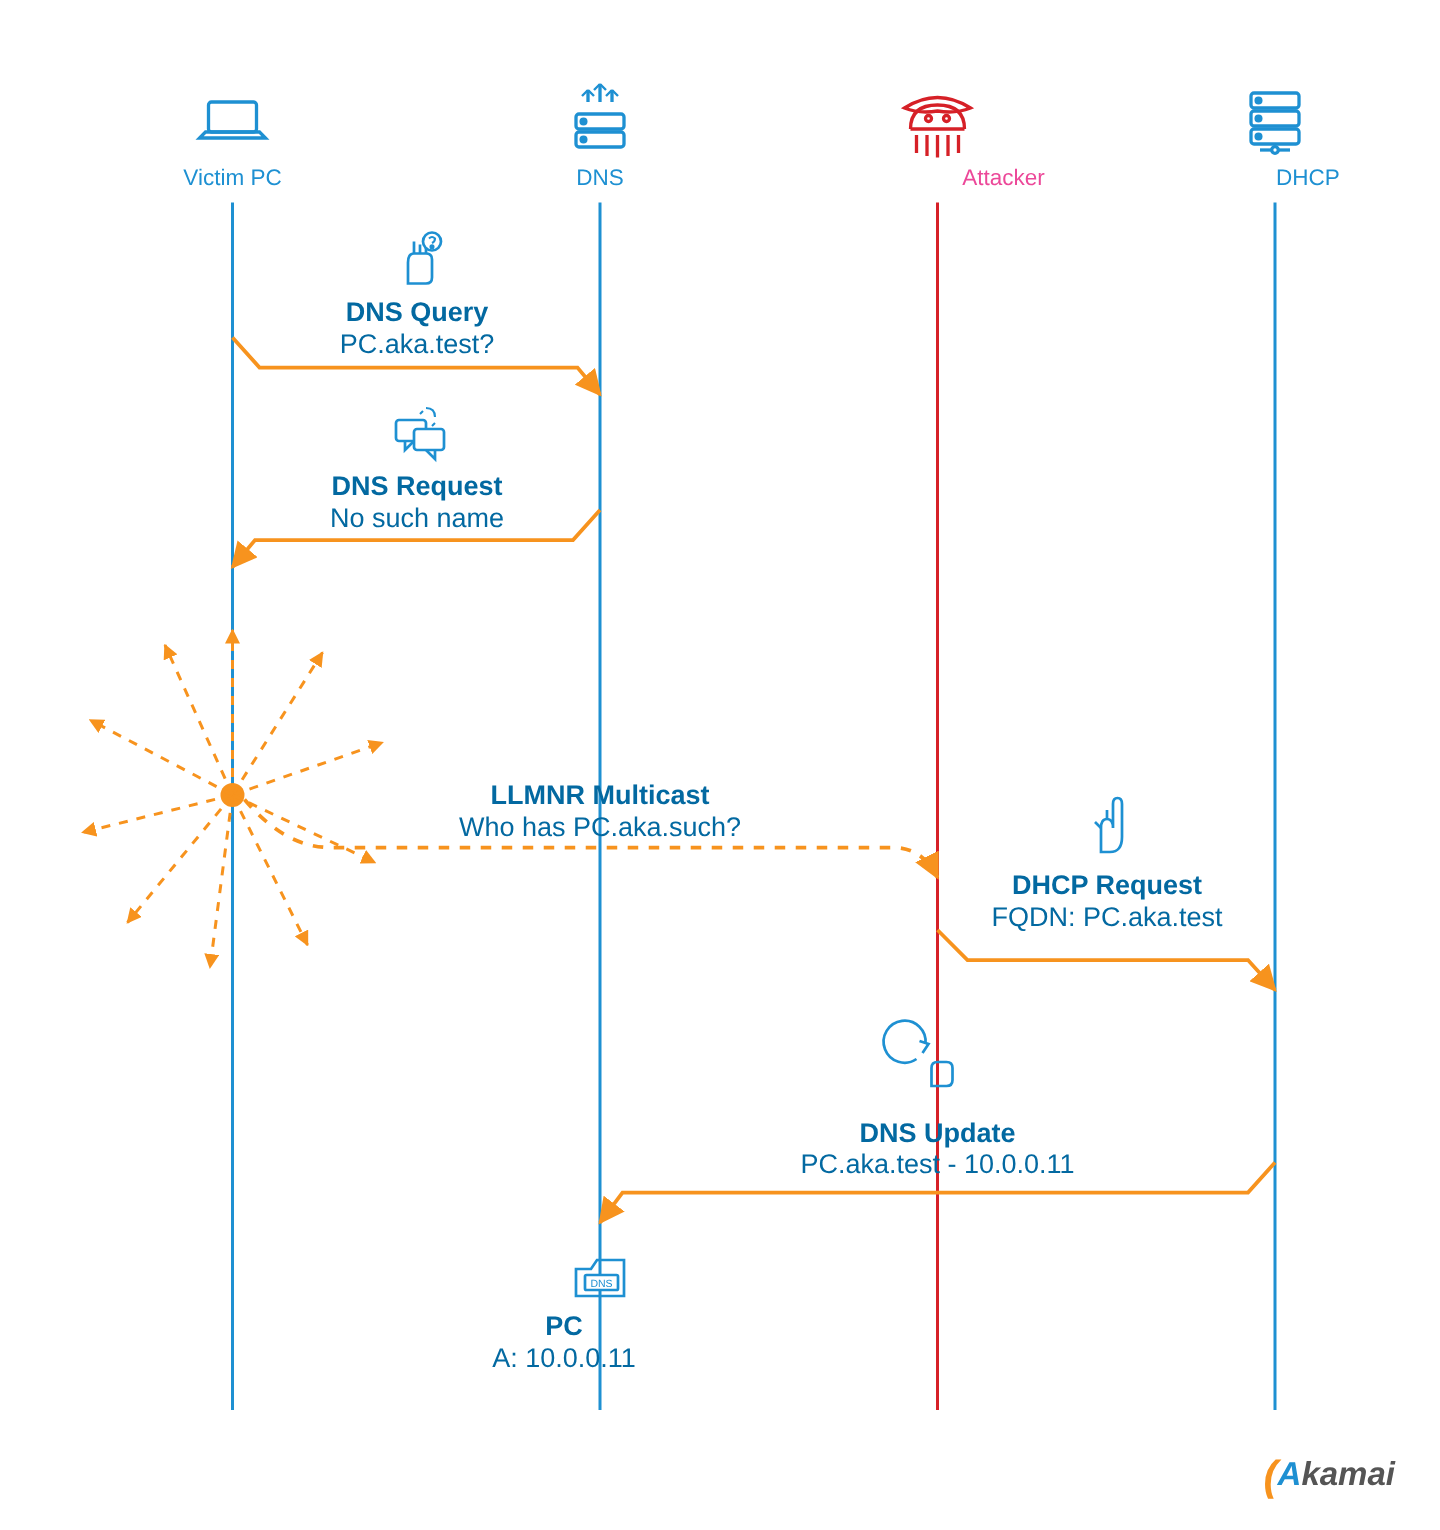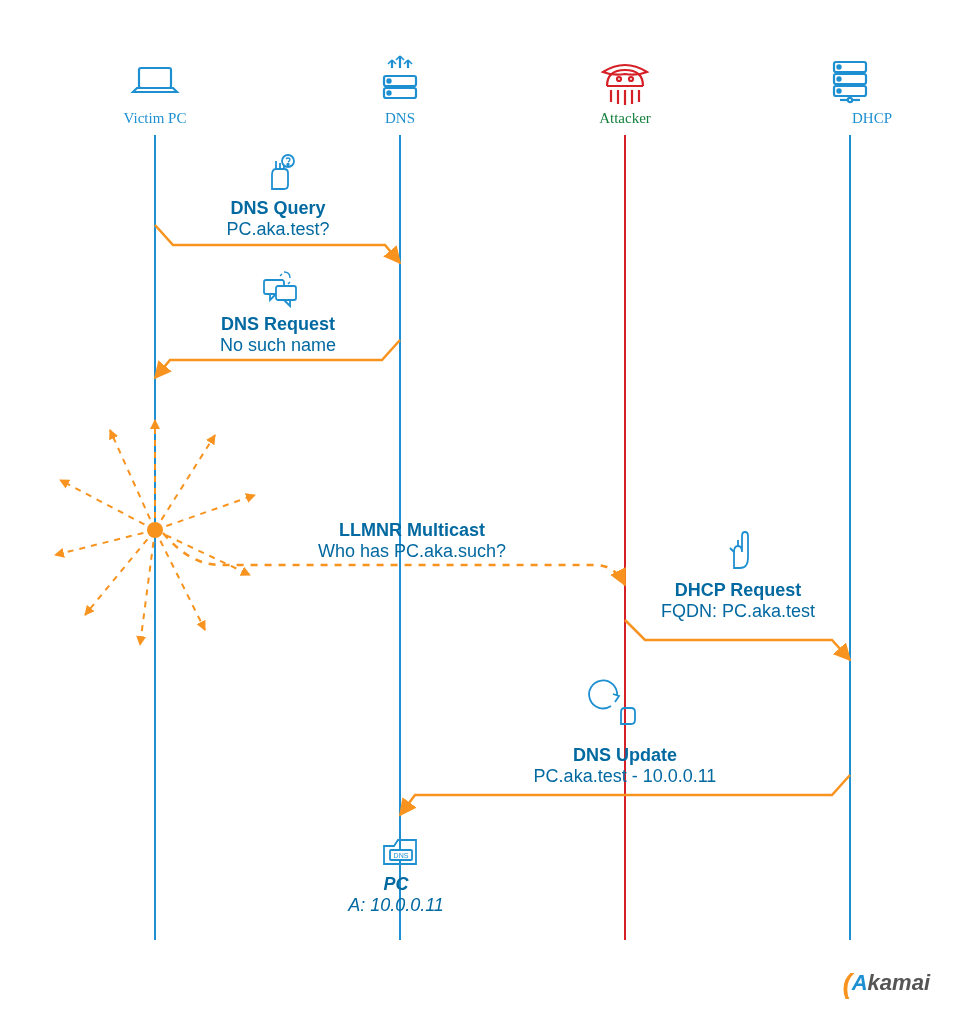--- a/index.html
+++ b/index.html
@@ -12,24 +12,23 @@
     position: relative;
     overflow: hidden;
   }
   .actor-label {
     position: absolute;
     text-align: center;
     font-size: 15px;
     font-weight: 500;
     white-space: nowrap;
     transform: translateX(-50%);
-    font-family: Liberation Serif, serif;
   }
   .actor-label.blue { color: #1e90d2; }
-  .actor-label.red  { color: #15803d; }
+  .actor-label.red  { color: #ec4899; margin-left: 44px; }
 
   .msg {
     position: absolute;
     text-align: center;
     white-space: nowrap;
     transform: translateX(-50%);
   }
   .msg .title { font-weight: 700; font-size: 18px; color: #0369a1; }
   .msg .sub   { font-size: 18px; color: #0369a1; }
 
@@ -169,35 +168,35 @@
 <div class="msg" style="left:278px; top:198px;">
   <div class="title">DNS Query</div>
   <div class="sub">PC.aka.test?</div>
 </div>
 
 <div class="msg" style="left:278px; top:314px;">
   <div class="title">DNS Request</div>
   <div class="sub">No such name</div>
 </div>
 
-<div class="msg" style="left:400px; top:520px;margin-left:12px;">
+<div class="msg" style="left:400px; top:520px;">
   <div class="title">LLMNR Multicast</div>
   <div class="sub">Who has PC.aka.such?</div>
 </div>
 
 <div class="msg" style="left:738px; top:580px;">
   <div class="title">DHCP Request</div>
   <div class="sub">FQDN: PC.aka.test</div>
 </div>
 
 <div class="msg" style="left:625px; top:745px;">
   <div class="title">DNS Update</div>
   <div class="sub">PC.aka.test - 10.0.0.11</div>
 </div>
 
-<div class="msg" style="left:396px; top:874px;font-style:italic;">
+<div class="msg" style="left:376px; top:874px;">
   <div class="title">PC</div>
   <div class="sub">A: 10.0.0.11</div>
 </div>
 
 <div class="logo">
   <span class="swoosh">(</span><span class="a">A</span><span>kamai</span>
 </div>
 
 </body></html>

